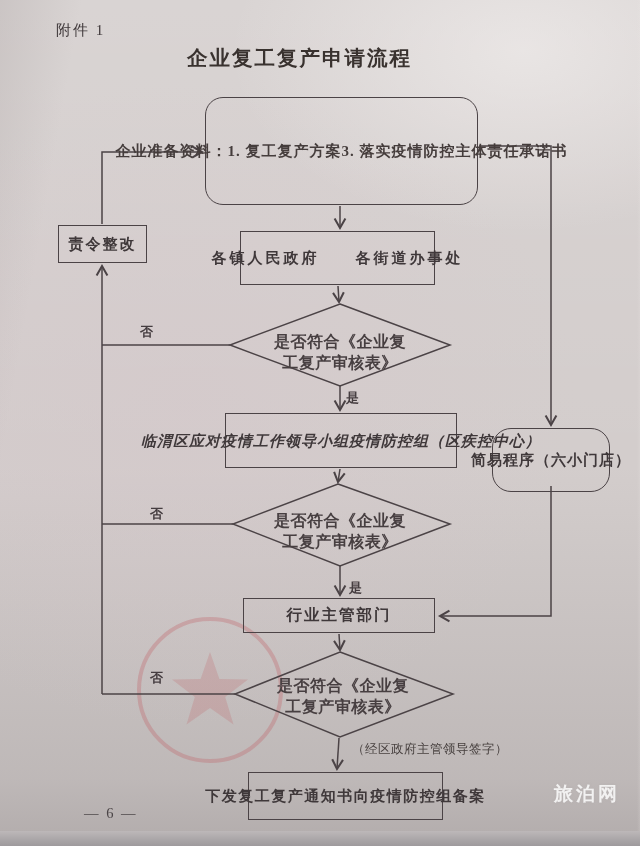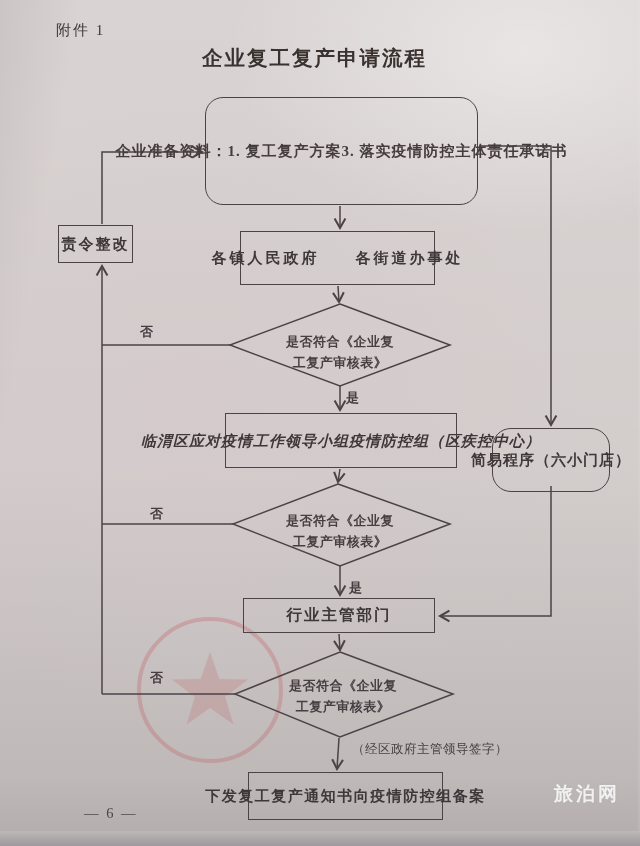--- a/index.html
+++ b/index.html
@@ -22,24 +22,24 @@
   .lines-layer{position:absolute;left:0;top:0;z-index:1;}
   .content{position:absolute;left:0;top:0;width:100%;height:100%;z-index:2;}
   .abs{position:absolute;}
   .flow-box{
     position:absolute;border:1.8px solid #4b4346;box-sizing:border-box;
     display:flex;flex-direction:row;align-items:center;justify-content:center;
     text-align:center;background:transparent;
   }
   .flow-box .ln{white-space:nowrap;}
   .attachment{font-size:15px;letter-spacing:2px;}
-  .doc-title{font-size:20.5px;font-weight:700;letter-spacing:2px;text-align:right;white-space:nowrap;color:#39322f;}
+  .doc-title{font-size:20.5px;font-weight:700;letter-spacing:2px;text-align:left;white-space:nowrap;color:#39322f;}
   .prepare{border-radius:18px;border-width:1.6px;font-size:15px;line-height:25px;letter-spacing:1px;font-weight:600;color:#453d3c;}
   .small-label{font-size:13px;font-weight:600;color:#453d40;}
-  .diamond-text{position:absolute;text-align:center;font-size:13px;line-height:21px;letter-spacing:0.5px;font-weight:600;color:#473f41;}
+  .diamond-text{position:absolute;text-align:center;font-size:16px;line-height:21px;letter-spacing:0.5px;font-weight:600;color:#473f41;}
   .sign-note{font-size:12.5px;letter-spacing:0.5px;font-weight:400;color:#47403f;white-space:nowrap;}
   .page-num{font-size:14.5px;letter-spacing:2px;color:#4b4547;}
   .watermark{font-size:19px;font-weight:700;letter-spacing:3px;color:rgba(255,255,255,0.82);
     font-family:"Liberation Sans","DejaVu Sans",sans-serif;text-shadow:0 0 2px rgba(180,175,175,0.5);}
 </style>
 </head>
 <body>
 
 <div class="screen">
 
@@ -88,21 +88,21 @@
     <div class="abs attachment" style="left:56px;top:21px;">附件 1</div>
 
     <div class="abs doc-title" style="left:187px;top:44px;width:240px;">企业复工复产申请流程</div>
 
     <div class="flow-box prepare" style="left:205px;top:97px;width:273px;height:108px;">
       <div class="ln">企业准备资料：</div>
       <div class="ln">1. 复工复产方案</div>
       <div class="ln">3. 落实疫情防控主体责任承诺书</div>
     </div>
 
-    <div class="flow-box" style="left:58px;top:225px;width:75px;height:38px;font-size:15px;letter-spacing:2px;font-weight:600;">
+    <div class="flow-box" style="left:58px;top:225px;width:89px;height:38px;font-size:15px;letter-spacing:2px;font-weight:600;">
       <div class="ln">责令整改</div>
     </div>
 
     <div class="flow-box" style="left:240px;top:231px;width:195px;height:54px;font-size:15px;line-height:24px;letter-spacing:3px;font-weight:600;gap:36px;">
       <div class="ln">各镇人民政府</div>
       <div class="ln">各街道办事处</div>
     </div>
 
     <div class="diamond-text" style="left:255px;top:331px;width:170px;">
       <div>是否符合《企业复</div>

